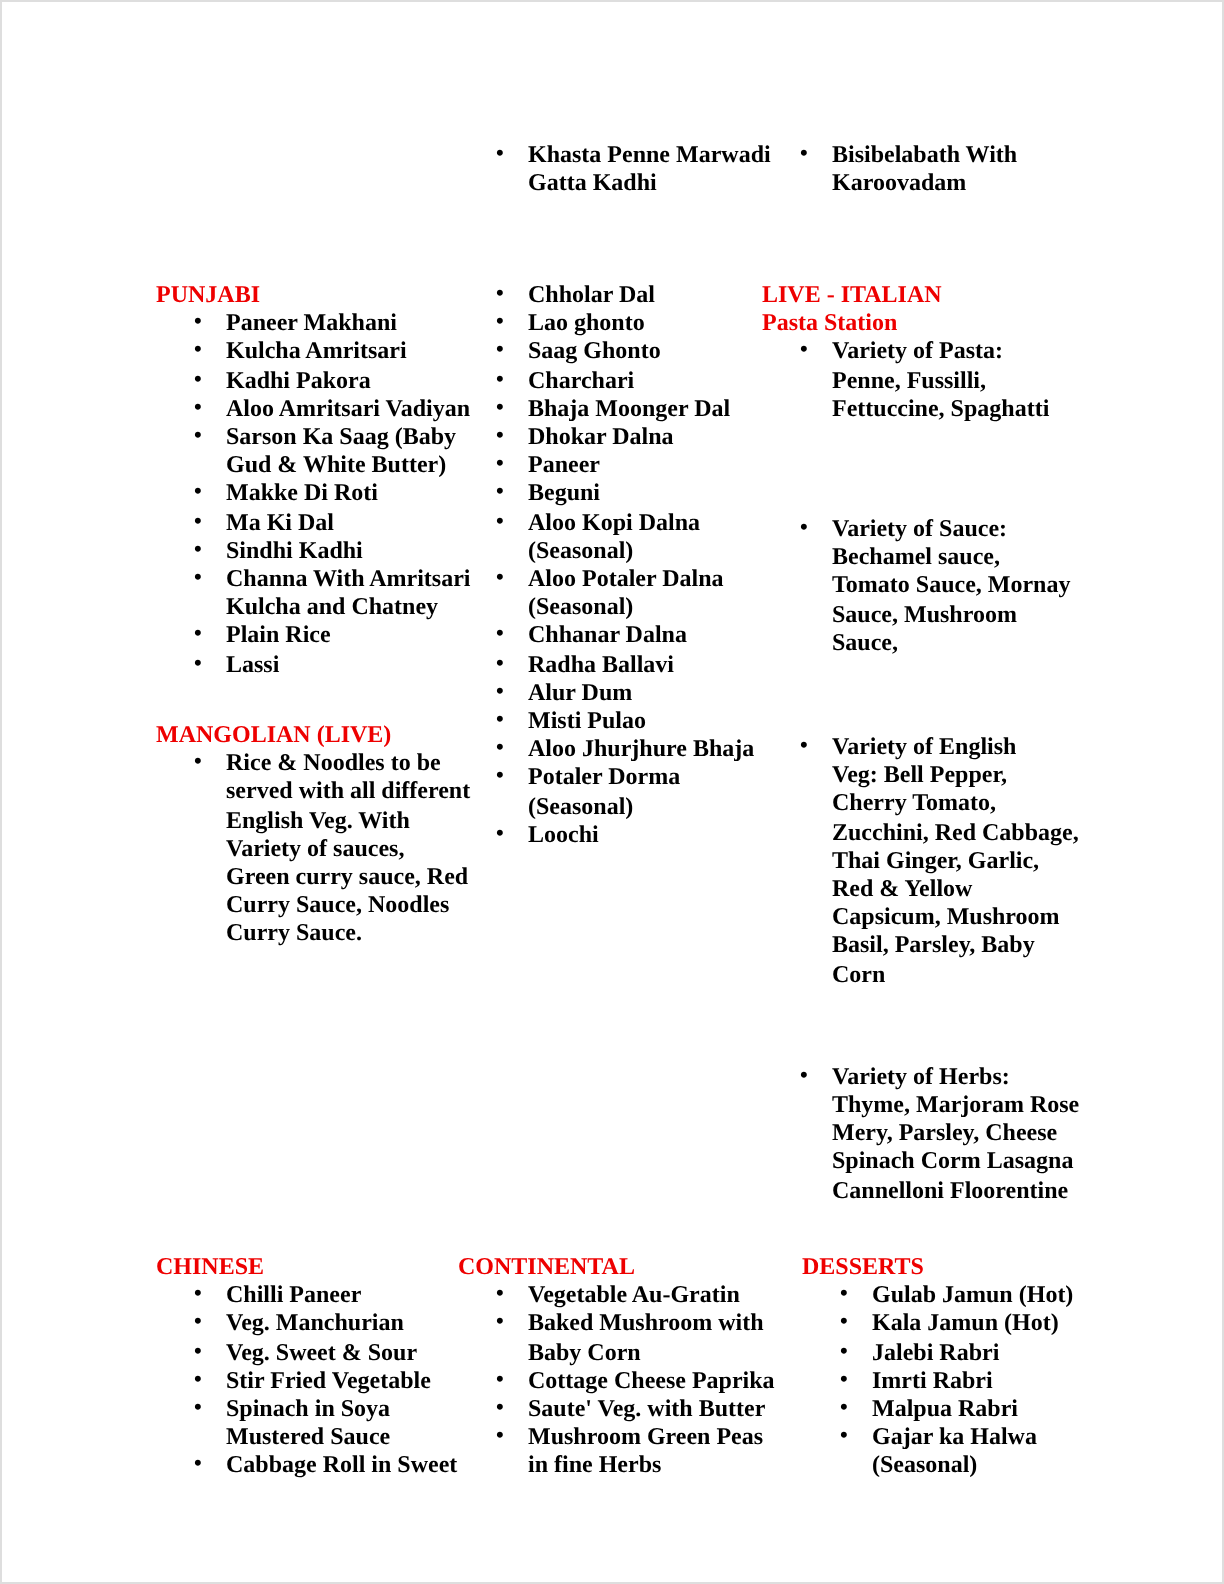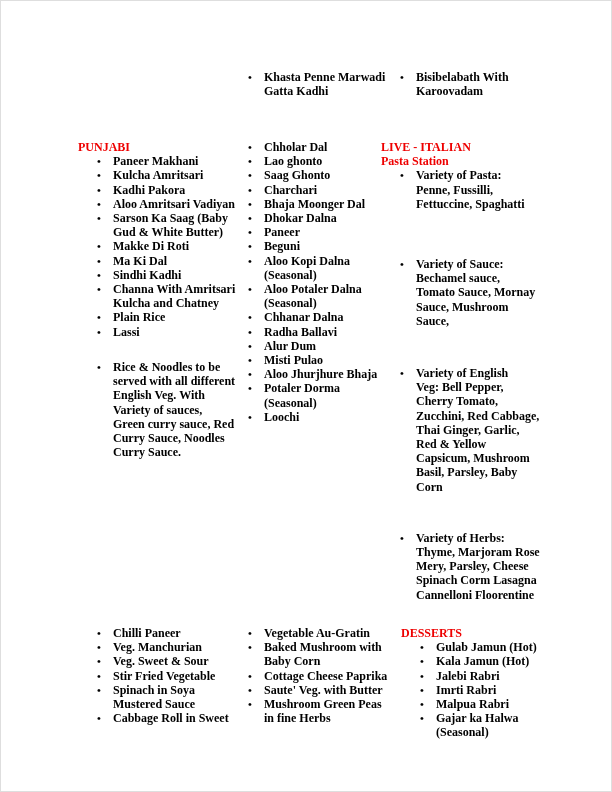--- a/index.html
+++ b/index.html
@@ -86,20 +86,21 @@
       <div class="item">
         <span class="bullet">•</span>
         <div class="line">Plain Rice</div>
       </div>
       <div class="item">
         <span class="bullet">•</span>
         <div class="line">Lassi</div>
       </div>
     </div>
     <div class="block" style="left: 78px; top: 360px;">
+      <div class="hdr">MANGOLIAN (LIVE)</div>
       <div class="item">
         <span class="bullet">•</span>
         <div class="line">Rice &amp; Noodles to be</div>
         <div class="line">served with all different</div>
         <div class="line">English Veg. With</div>
         <div class="line">Variety of sauces,</div>
         <div class="line">Green curry sauce, Red</div>
         <div class="line">Curry Sauce, Noodles</div>
         <div class="line">Curry Sauce.</div>
       </div>
@@ -209,20 +210,21 @@
       <div class="item" style="margin-top: 37px;">
         <span class="bullet">•</span>
         <div class="line">Variety of Herbs:</div>
         <div class="line">Thyme, Marjoram Rose</div>
         <div class="line">Mery, Parsley, Cheese</div>
         <div class="line">Spinach Corm Lasagna</div>
         <div class="line">Cannelloni Floorentine</div>
       </div>
     </div>
     <div class="block" style="left: 78px; top: 626px;">
+      <div class="hdr">CHINESE</div>
       <div class="item">
         <span class="bullet">•</span>
         <div class="line">Chilli Paneer</div>
       </div>
       <div class="item">
         <span class="bullet">•</span>
         <div class="line">Veg. Manchurian</div>
       </div>
       <div class="item">
         <span class="bullet">•</span>
@@ -236,20 +238,21 @@
         <span class="bullet">•</span>
         <div class="line">Spinach in Soya</div>
         <div class="line">Mustered Sauce</div>
       </div>
       <div class="item">
         <span class="bullet">•</span>
         <div class="line">Cabbage Roll in Sweet</div>
       </div>
     </div>
     <div class="block" style="left: 229px; top: 626px;">
+      <div class="hdr">CONTINENTAL</div>
       <div class="item">
         <span class="bullet">•</span>
         <div class="line">Vegetable Au-Gratin</div>
       </div>
       <div class="item">
         <span class="bullet">•</span>
         <div class="line">Baked Mushroom with</div>
         <div class="line">Baby Corn</div>
       </div>
       <div class="item">

